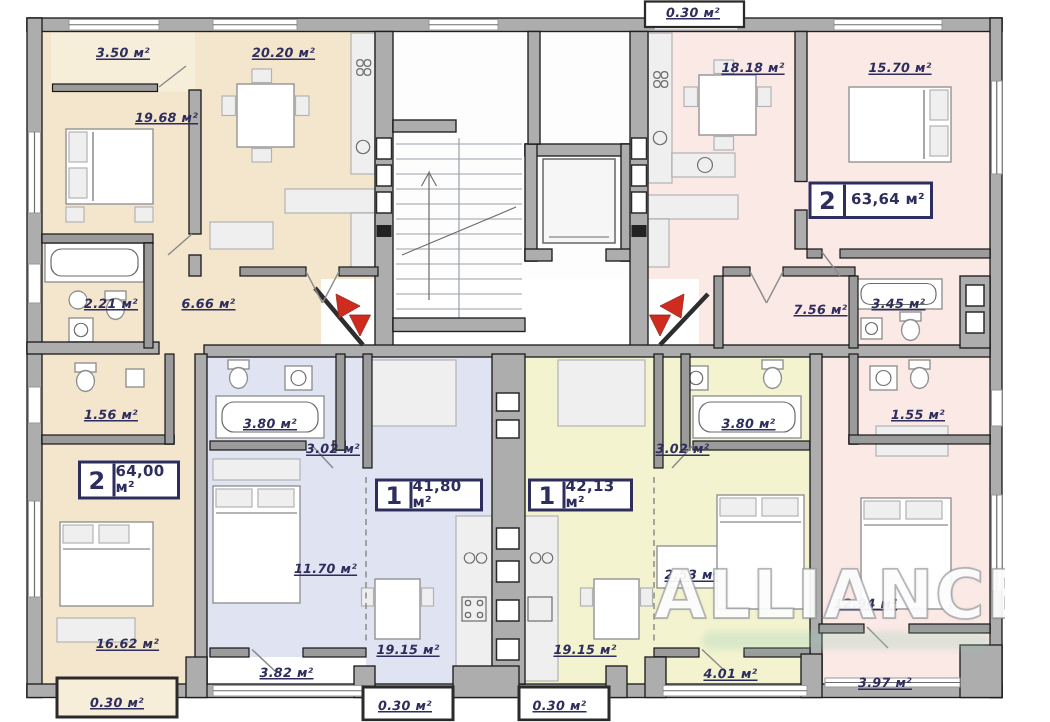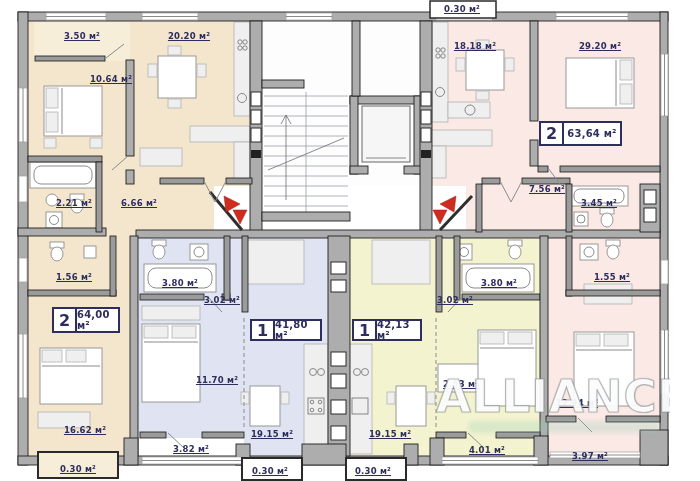--- a/index.html
+++ b/index.html
@@ -16,21 +16,21 @@
   .win{fill:#ffffff;stroke:#9c9c9c;stroke-width:.7;}
   .fur{fill:#efefef;stroke:#b2b2b2;stroke-width:.8;}
   .fixt{fill:#ffffff;stroke:#8f8f8f;stroke-width:.9;}
   .vent{fill:#ffffff;stroke:#2a2a2a;stroke-width:1;}
   .tread{stroke:#9aa0a8;stroke-width:.8;}
   .thin{stroke:#6d6d6d;stroke-width:.8;fill:none;}
   .dw{stroke:#2e2e2e;stroke-width:3;}
   .arrow{fill:var(--red);stroke:#8e1f16;stroke-width:.5;}
   
   .rlabel{position:absolute;transform:translate(-50%,-50%);white-space:nowrap;
-          font-size:8.5px;font-weight:600;color:var(--ink);
+          font-size:8.5px;font-weight:600;font-style:italic;color:var(--ink);
           text-decoration:underline;letter-spacing:.2px;}
   
   .badge{position:absolute;display:flex;align-items:stretch;background:#fff;
          border:2px solid var(--ink);box-sizing:border-box;color:var(--ink);}
   .badge-num{display:flex;align-items:center;justify-content:center;width:21px;
              font-size:16px;font-weight:bold;border-right:2px solid var(--ink);}
   .badge-area{display:flex;align-items:center;justify-content:center;flex:1;
               font-size:10px;font-weight:bold;letter-spacing:.2px;}
   
   .watermark{position:absolute;left:436px;top:372px;width:234px;height:50px;
@@ -418,26 +418,26 @@
       <polygon class="arrow" points="224,196 240,204 226,212"></polygon>
       <polygon class="arrow" points="233,210 247,210 240,224"></polygon>
       <polygon class="arrow" points="456,196 440,204 454,212"></polygon>
       <polygon class="arrow" points="447,210 433,210 440,224"></polygon>
     </g>
   </svg>
 
   <div class="rlabel" style="left:82px;top:36px">3.50 м²</div>
   <div class="rlabel" style="left:189px;top:36px">20.20 м²</div>
   <div class="rlabel" style="left:462px;top:9px">0.30 м²</div>
-  <div class="rlabel" style="left:475px;top:46px">18.18 м²</div>
-  <div class="rlabel" style="left:600px;top:46px">29.20 м²</div>
-  <div class="rlabel" style="left:111px;top:79px">10.64 м²</div>
+  <div class="rlabel" style="left:502px;top:46px">18.18 м²</div>
+  <div class="rlabel" style="left:600px;top:46px">15.70 м²</div>
+  <div class="rlabel" style="left:111px;top:79px">19.68 м²</div>
   <div class="rlabel" style="left:74px;top:203px">2.21 м²</div>
   <div class="rlabel" style="left:139px;top:203px">6.66 м²</div>
-  <div class="rlabel" style="left:547px;top:189px">7.56 м²</div>
+  <div class="rlabel" style="left:547px;top:207px">7.56 м²</div>
   <div class="rlabel" style="left:599px;top:203px">3.45 м²</div>
   <div class="rlabel" style="left:74px;top:277px">1.56 м²</div>
   <div class="rlabel" style="left:180px;top:283px">3.80 м²</div>
   <div class="rlabel" style="left:222px;top:300px">3.02 м²</div>
   <div class="rlabel" style="left:455px;top:300px">3.02 м²</div>
   <div class="rlabel" style="left:499px;top:283px">3.80 м²</div>
   <div class="rlabel" style="left:612px;top:277px">1.55 м²</div>
   <div class="rlabel" style="left:217px;top:380px">11.70 м²</div>
   <div class="rlabel" style="left:461px;top:384px">2.53 м²</div>
   <div class="rlabel" style="left:577px;top:403px">12.94 м²</div>

